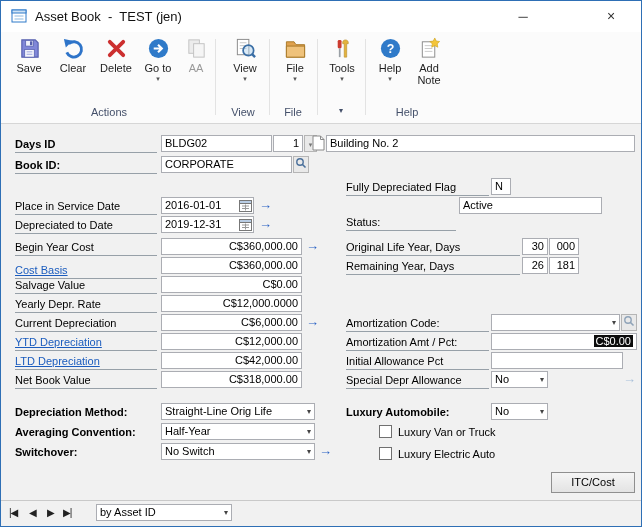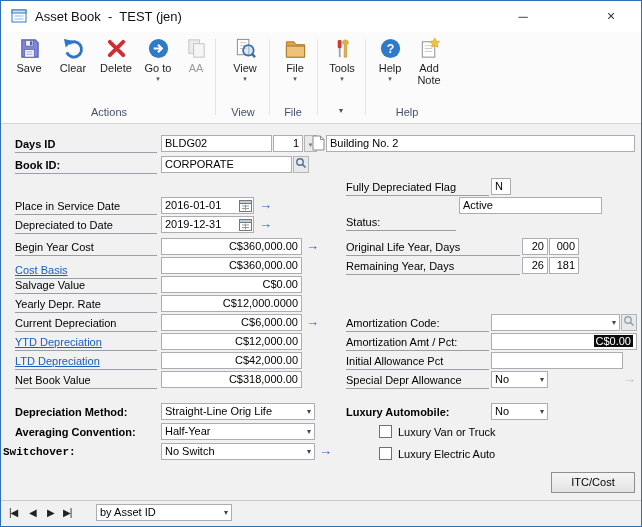--- a/index.html
+++ b/index.html
@@ -287,21 +287,21 @@
 
   <div class="lbl u" style="left:14px;top:353px;width:142px;">
     <span class="link">LTD Depreciation</span>
   </div>
   <div class="fld r" style="left:160px;top:351px;width:141px;">C$42,000.00</div>
 
   <div class="lbl u" style="left:14px;top:372px;width:142px;">Net Book Value</div>
   <div class="fld r" style="left:160px;top:370px;width:141px;">C$318,000.00</div>
 
   <div class="lbl u" style="left:345px;top:239px;width:174px;">Original Life Year, Days</div>
-  <div class="fld r" style="left:521px;top:237px;width:26px;">20</div>
+  <div class="fld r" style="left:521px;top:237px;width:26px;">30</div>
   <div class="fld r" style="left:548px;top:237px;width:30px;">000</div>
 
   <div class="lbl u" style="left:345px;top:258px;width:174px;">Remaining Year, Days</div>
   <div class="fld r" style="left:521px;top:256px;width:26px;">26</div>
   <div class="fld r" style="left:548px;top:256px;width:30px;">181</div>
 
   <div class="lbl u" style="left:345px;top:315px;width:143px;">Amortization Code:</div>
   <div class="combo" style="left:490px;top:313px;width:129px;">
     <span></span>
     <span class="caret">▾</span>
@@ -335,21 +335,21 @@
     <span>Straight-Line Orig Life</span>
     <span class="caret">▾</span>
   </div>
 
   <div class="lbl b" style="left:14px;top:424px;width:142px;">Averaging Convention:</div>
   <div class="combo" style="left:160px;top:422px;width:154px;">
     <span>Half-Year</span>
     <span class="caret">▾</span>
   </div>
 
-  <div class="lbl b" style="left:2px;top:444px;width:142px;font-family:Liberation Mono, monospace;">Switchover:</div>
+  <div class="lbl b" style="left:14px;top:444px;width:142px;">Switchover:</div>
   <div class="combo" style="left:160px;top:442px;width:154px;">
     <span>No Switch</span>
     <span class="caret">▾</span>
   </div>
   <span class="arrow" style="left:317px;top:442px;">→</span>
 
   <div class="lbl b" style="left:345px;top:404px;width:130px;">Luxury Automobile:</div>
   <div class="combo" style="left:490px;top:402px;width:57px;">
     <span>No</span>
     <span class="caret">▾</span>

